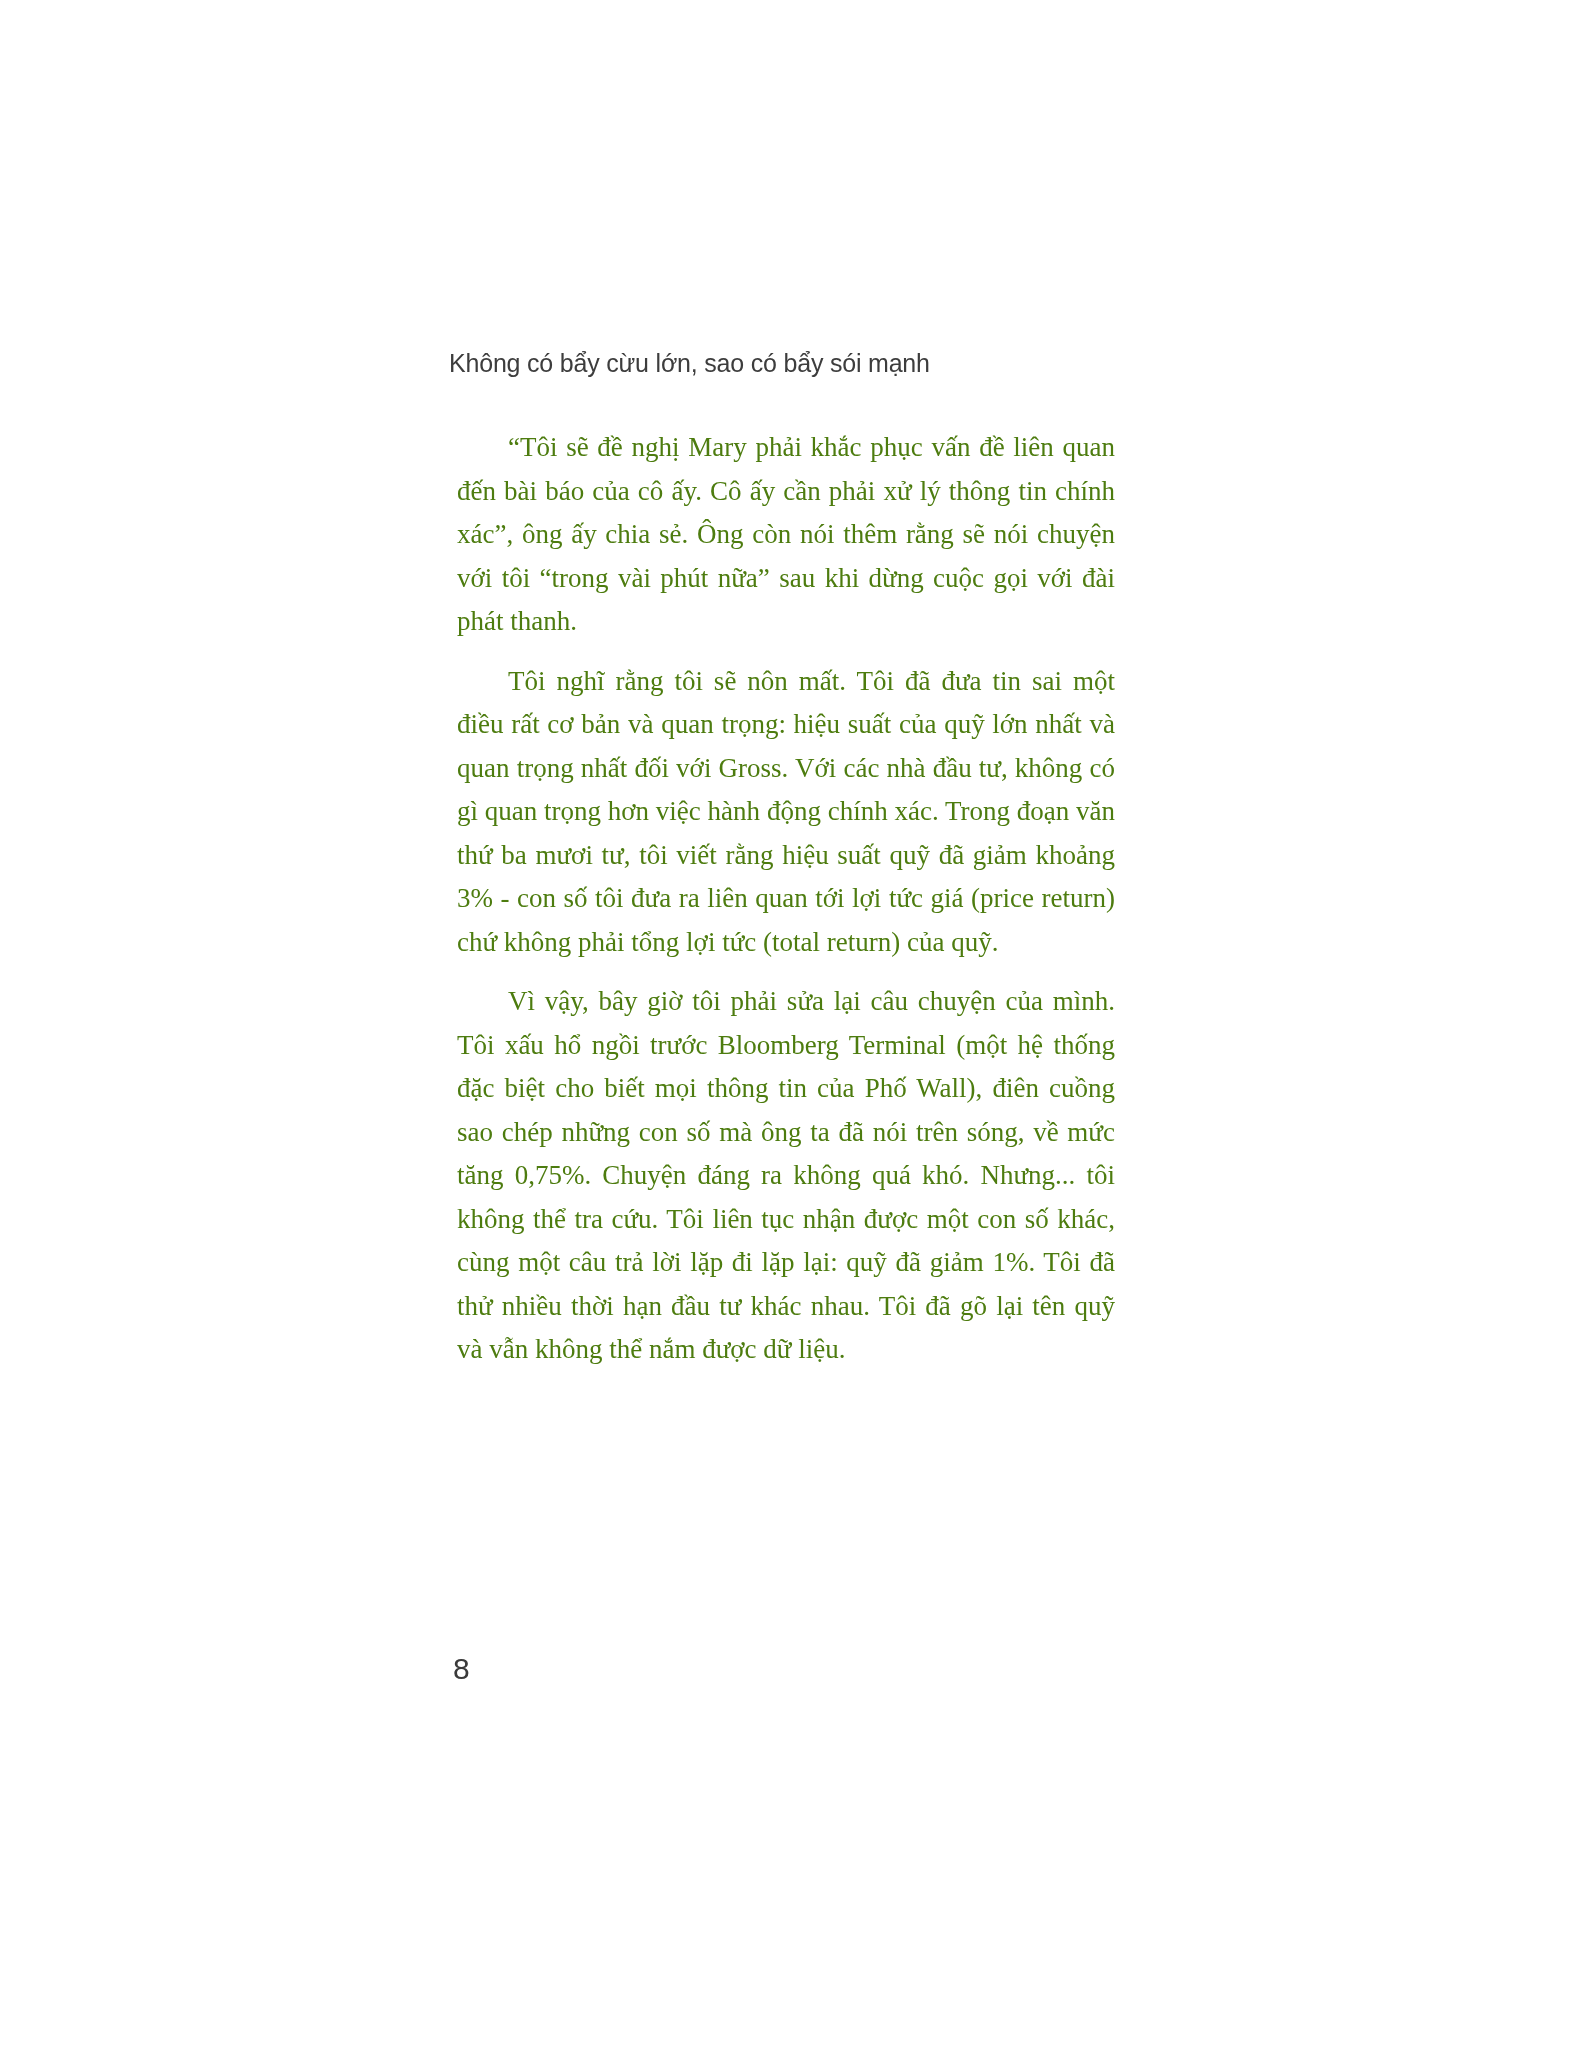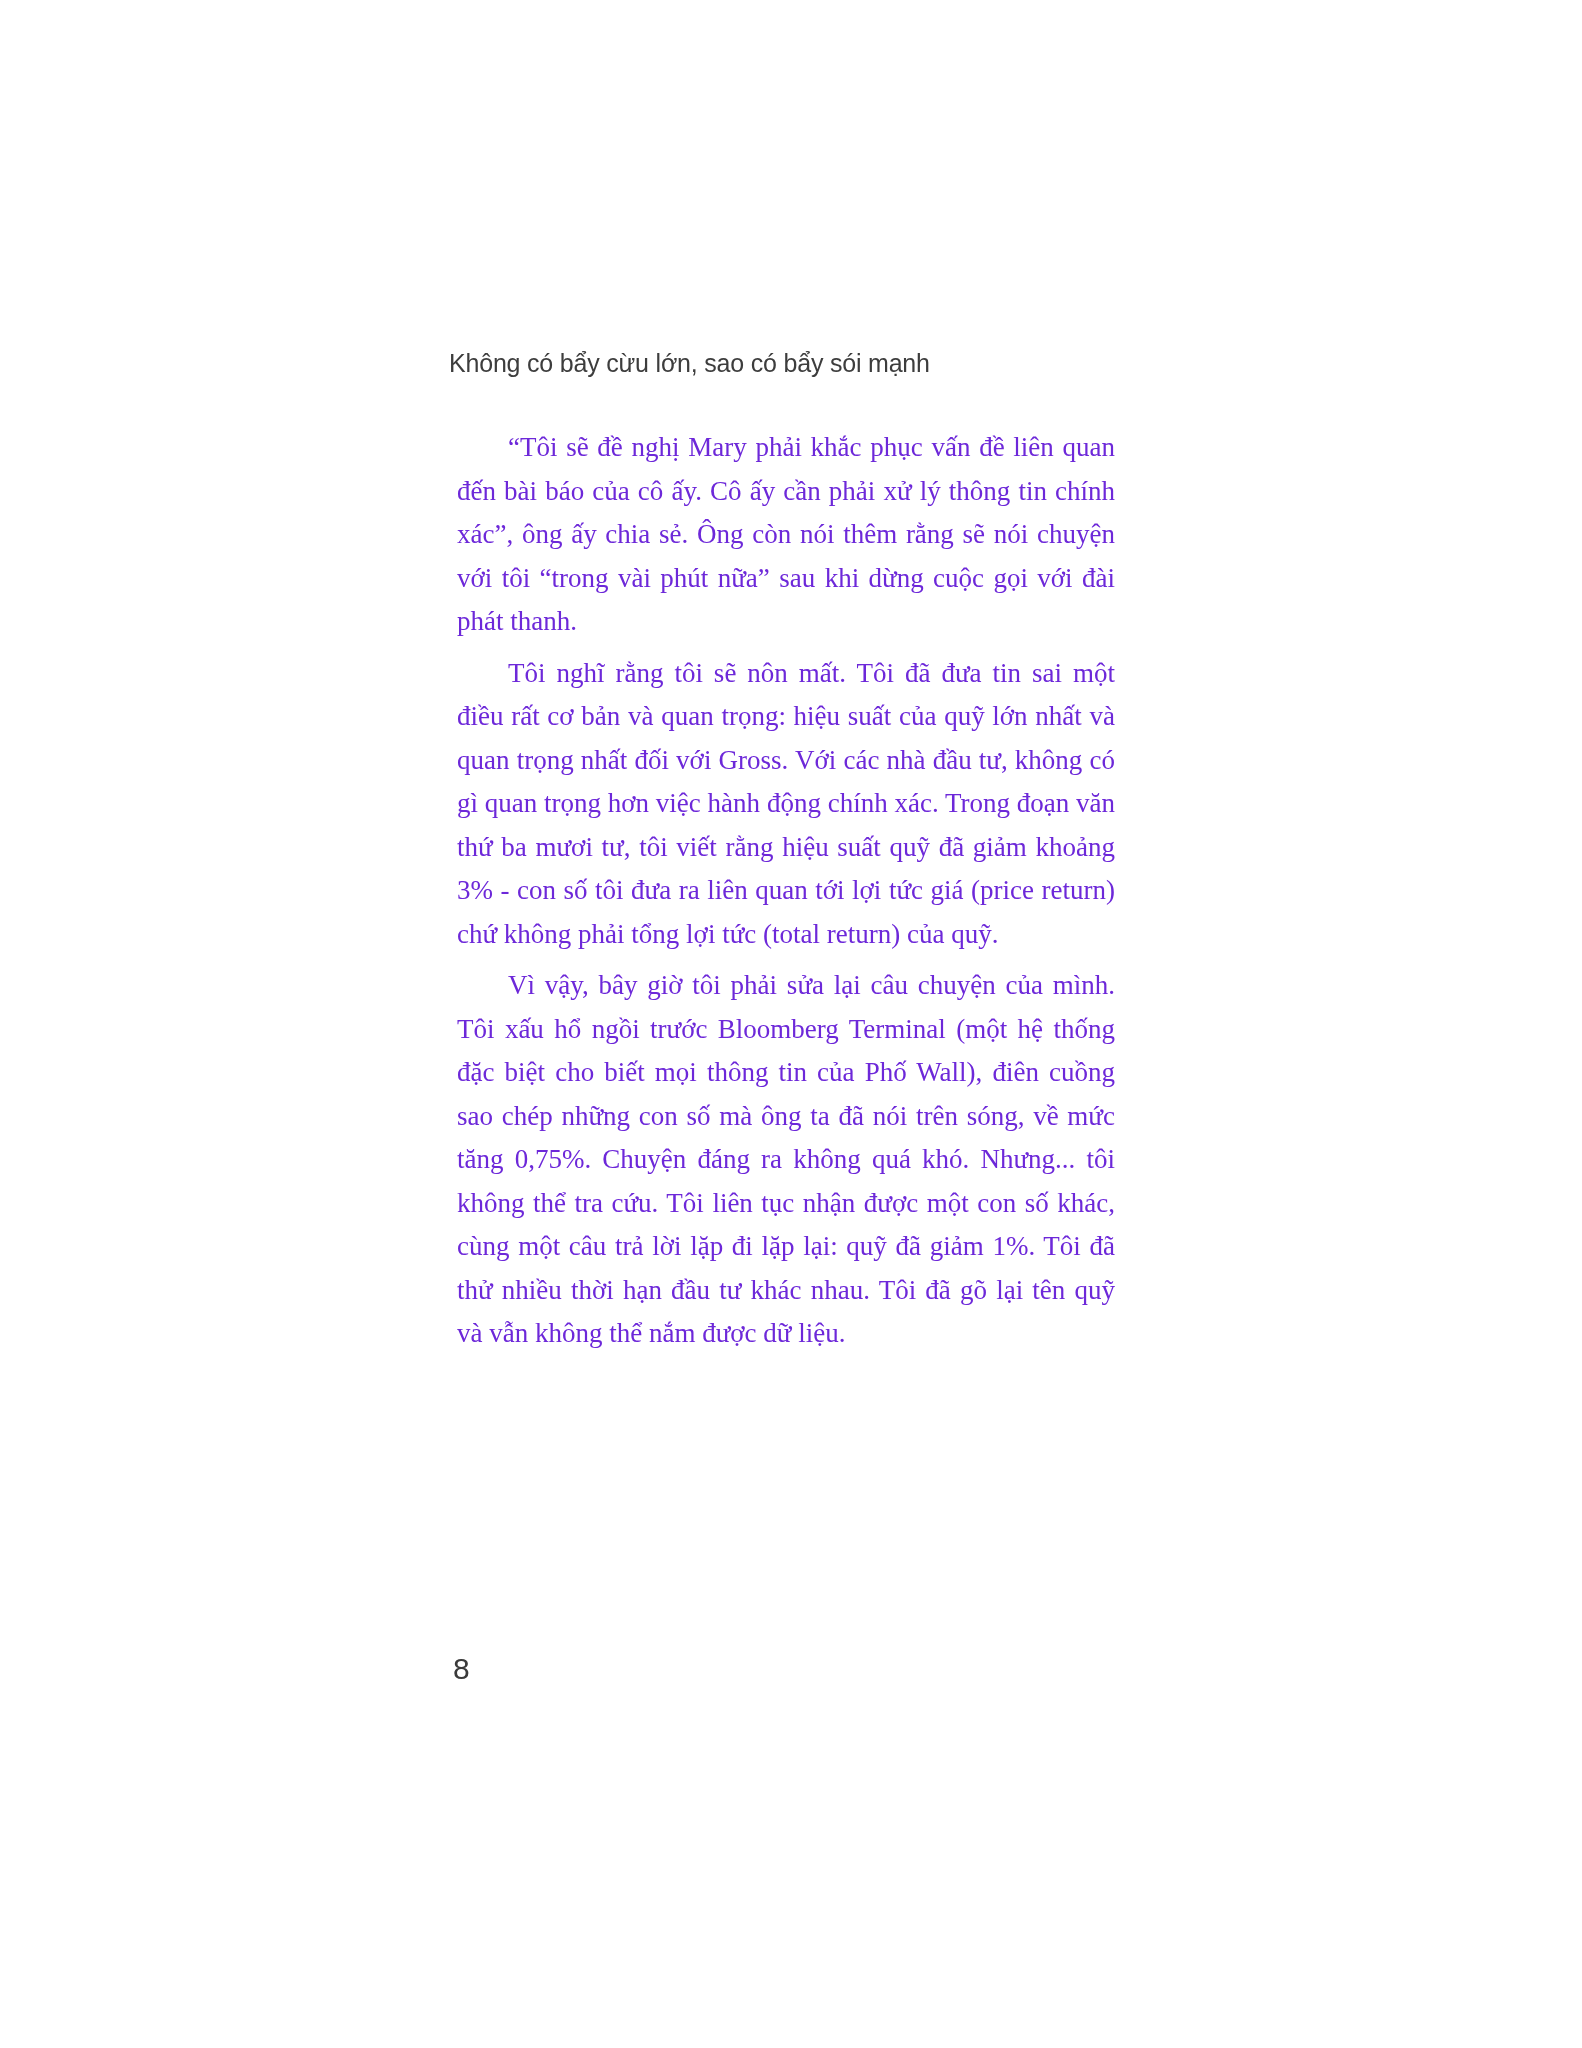--- a/index.html
+++ b/index.html
@@ -27,29 +27,29 @@
     white-space: nowrap;
   }
   .text-block {
     position: absolute;
     left: 457px;
     top: 426px;
     width: 658px;
     font-family: "Liberation Serif", serif;
     font-size: 27px;
     line-height: 43.5px;
-    color: #6d28d9;
+    color: #4d7c0f;
     text-align: justify;
   }
   .text-block p {
     margin: 0;
     text-indent: 51px;
   }
   .text-block p + p {
-    margin-top: 8px;
+    margin-top: 16px;
   }
   .page-number {
     position: absolute;
     left: 453px;
     top: 1652px;
     font-family: "Liberation Sans", sans-serif;
     font-size: 30px;
     color: #3a3a3a;
   }
 </style>

